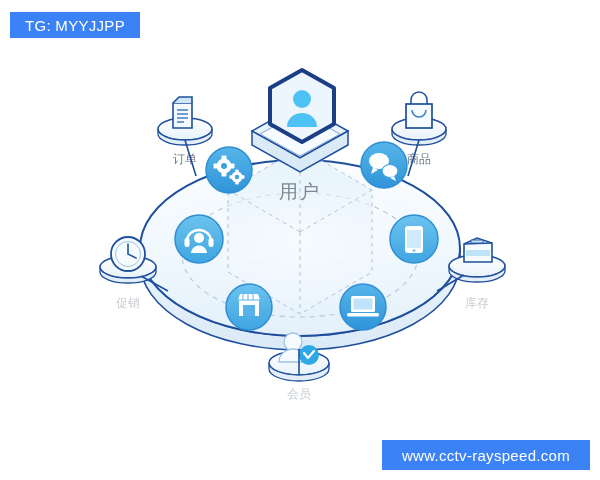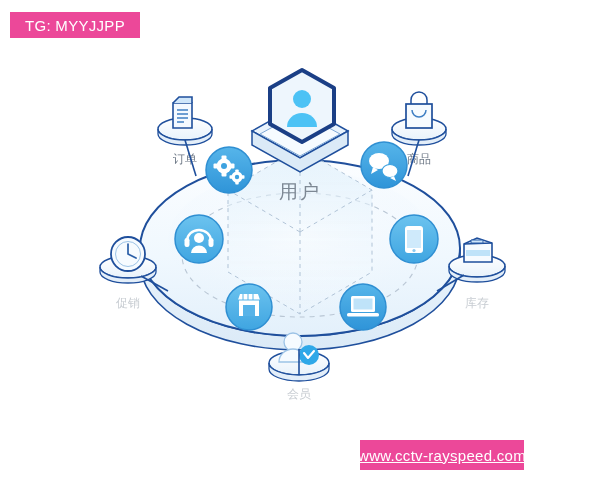--- a/index.html
+++ b/index.html
@@ -5,26 +5,26 @@
   html,body{margin:0;padding:0;}
   body{
     width:600px;height:480px;background:#ffffff;
     font-family:"Liberation Sans","DejaVu Sans",sans-serif;
     overflow:hidden;position:relative;
   }
   #stage{position:absolute;inset:0;width:600px;height:480px;}
 
   
   .badge{
-    position:absolute;background:#ec4899;color:#ffffff;
+    position:absolute;background:#3b82f6;color:#ffffff;
     display:flex;align-items:center;justify-content:center;
     letter-spacing:.3px;white-space:nowrap;
   }
   #tg-badge{left:10px;top:12px;width:130px;height:26px;font-size:15px;}
-  #wm-badge{left:360px;top:440px;width:164px;height:30px;font-size:15px;text-decoration:underline;}
+  #wm-badge{left:382px;top:440px;width:208px;height:30px;font-size:15px;}
 
   
   svg.scene{position:absolute;left:0;top:0;width:600px;height:480px;}
 
   .cn{font-family:"DejaVu Sans","Liberation Sans",sans-serif;}
   .lbl-strong{font-size:12px;fill:#6d7886;}
   .lbl-faint{font-size:12px;fill:#9aa3ad;opacity:.55;}
   .center-lbl{font-size:19px;fill:#7d8894;letter-spacing:2px;}
 </style>
 </head>

